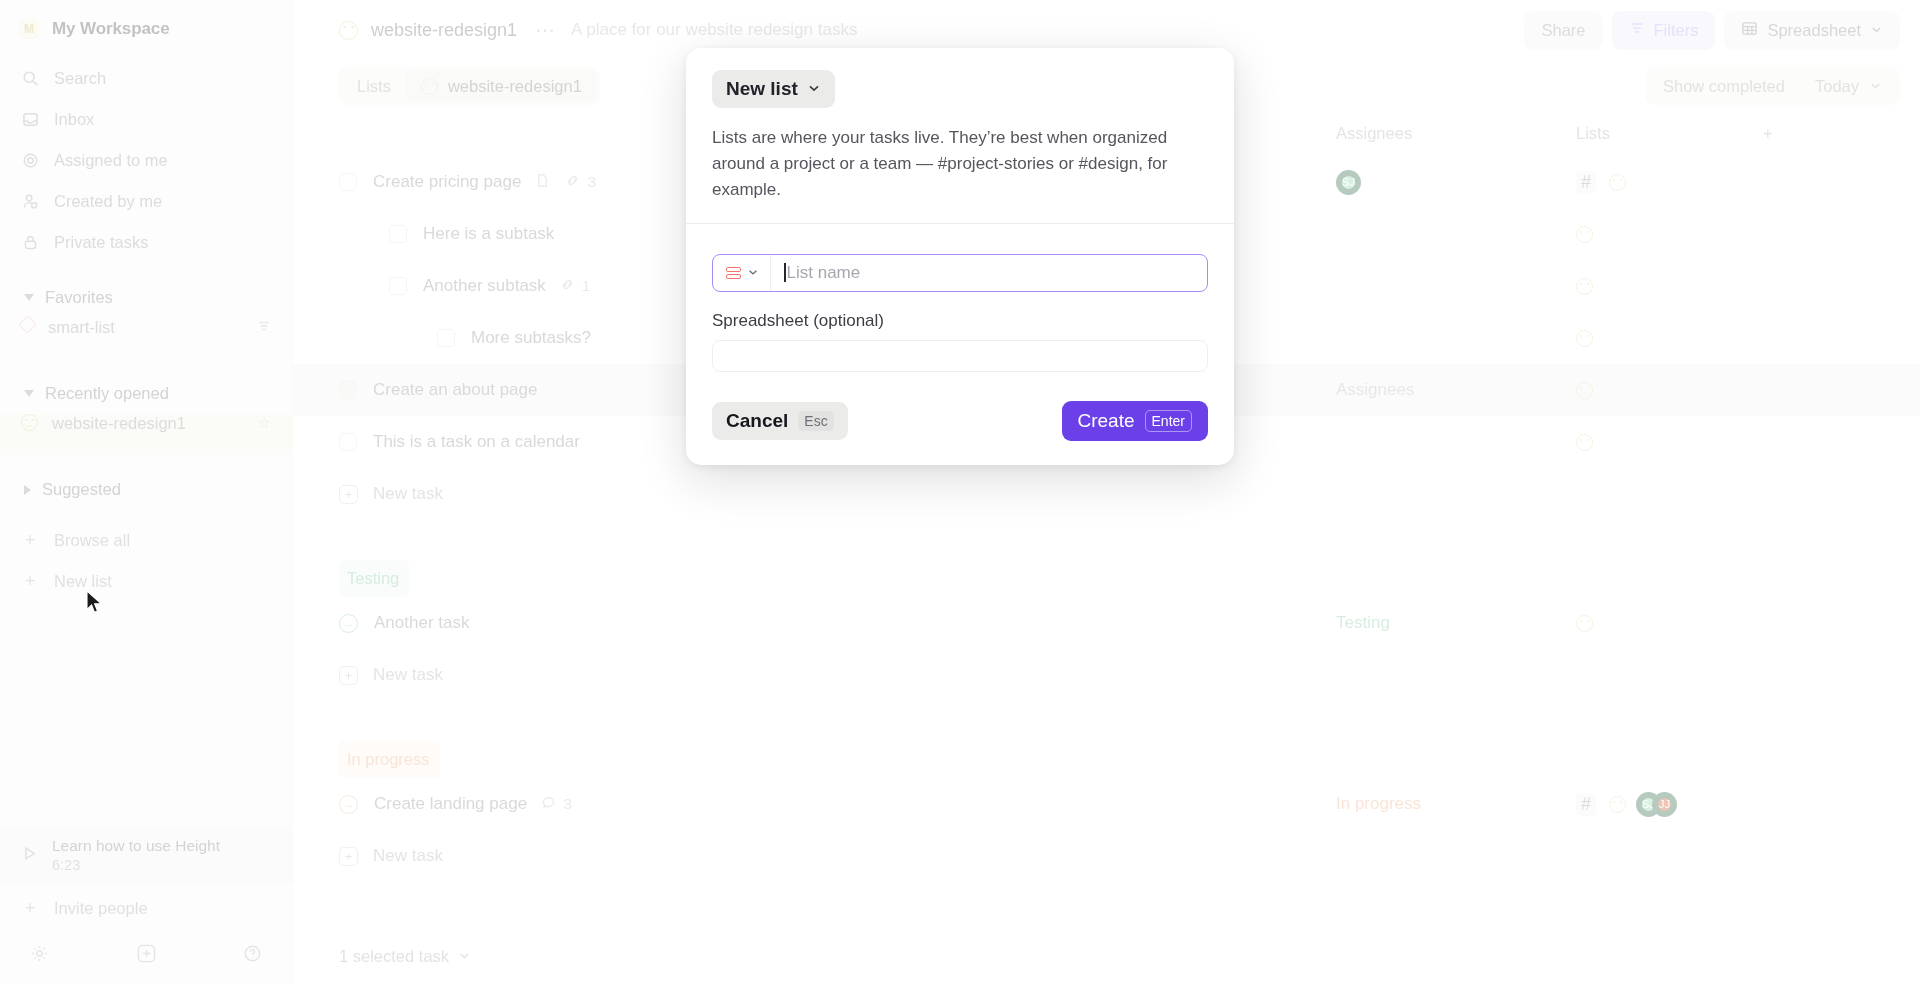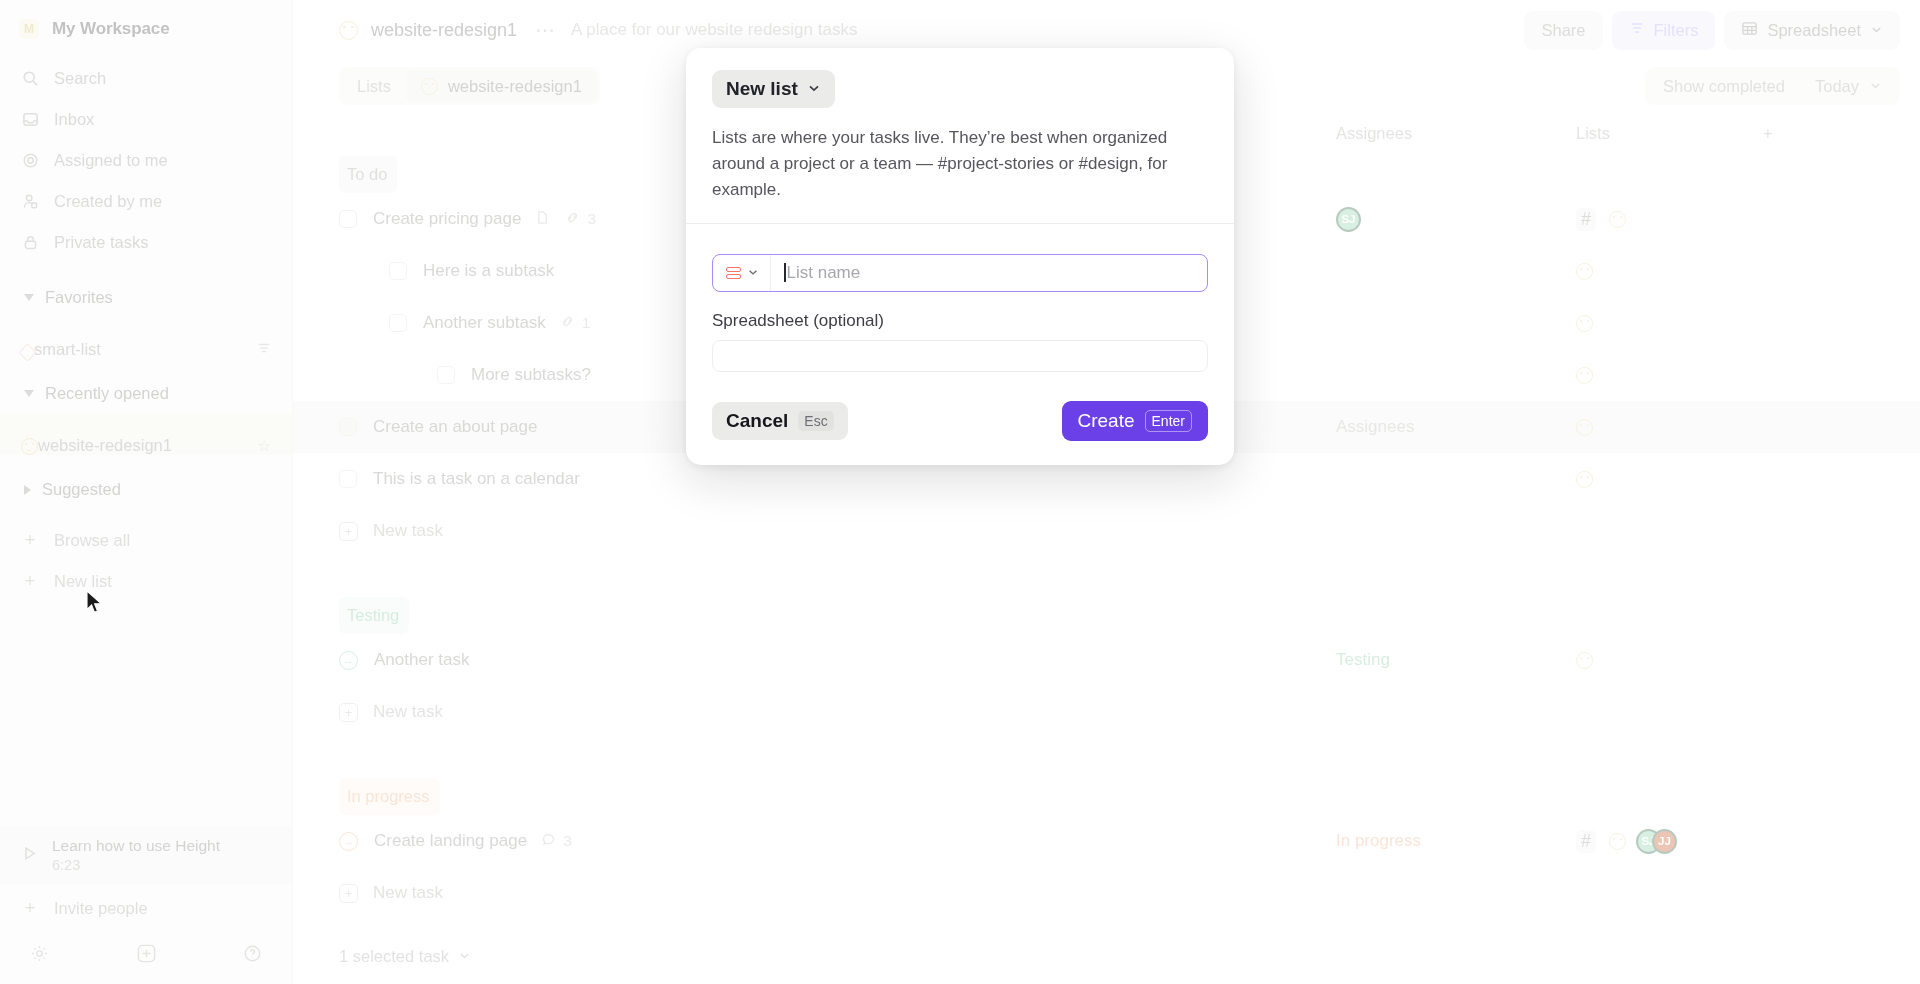--- a/index.html
+++ b/index.html
@@ -51,21 +51,21 @@
     height: 41px; padding: 0 21px;
     font-size: 16.5px; color: #6f6f6c; font-weight: 500;
   }
   .caret-d, .caret-r {
     width: 0; height: 0; margin-left: 3px;
   }
   .caret-d { border-left: 5.5px solid transparent; border-right: 5.5px solid transparent; border-top: 7px solid #8d8d8a; }
   .caret-r { border-top: 5.5px solid transparent; border-bottom: 5.5px solid transparent; border-left: 7px solid #8d8d8a; }
 
   .list-item {
-    display: flex; align-items: flex-end; 
+    display: flex; align-items: flex-start; gap: 14px;
     height: 41px; padding: 0 21px;
     font-size: 16.5px; color: #8d8d8a;
   }
   .list-item.active { background: #f5f2e6; }
   .list-item .label { flex: 1; }
   .diamond {
     width: 13px; height: 13px; border: 1.6px solid #e8b7b7;
     transform: rotate(45deg); border-radius: 2px;
   }
   .smiley {
@@ -182,23 +182,23 @@
   .rowcell { position: absolute; top: 0; height: 52px; display: flex; align-items: center; }
   .cell-assignees { left: 1043px; }
   .cell-lists { left: 1283px; gap: 13px; }
   .status-txt { font-size: 17px; }
   .st-assignees { color: #b3b3af; }
   .st-testing { color: #7cc79d; }
   .st-inprogress { color: #f0a87a; }
 
   .av {
     width: 25px; height: 25px; border-radius: 50%;
-    font-size: 11.5px; font-weight: 700; color: #fff;
+    font-size: 11.5px; font-weight: 400; color: #fff;
     display: flex; align-items: center; justify-content: center;
-    border: 2px solid #14532d;
+    border: 6px solid #14532d;
   }
   .av-green { background: #7fd1a0; }
   .av-blue { background: #c2410c; margin-left: -9px; }
   .hash { font-size: 18px; color: #8e8e8a; background: #f4f4f2; border-radius: 5px; padding: 1px 5px; }
   .sm-y {
     width: 17px; height: 17px; border-radius: 50%; border: 1.6px solid #e2d79a; position: relative;
   }
   .sm-y::before, .sm-y::after { content:""; position:absolute; top:4px; width:2.2px; height:2.2px; border-radius:50%; background:#e2d79a; }
   .sm-y::before{left:3.2px;} .sm-y::after{right:3.2px;}
 
@@ -502,21 +502,20 @@
           </span>
         </span>
       </div>
 
       <div class="colhdr">
         <span class="c col-assignees">Assignees</span>
         <span class="c col-lists">Lists</span>
         <span class="c col-plus">+</span>
       </div>
 
-      <div style="padding-left:46px"><span class="grp-title grp-todo" style="padding-left:8px;padding-right:10px">To do</span></div>
 
       <div class="trow">
         <span style="width:46px"></span>
         <span class="cbox"></span>
         <span class="tlabel">Create pricing page</span>
         <span class="meta">
           <span>
             <svg width="15" height="15" viewBox="0 0 16 16" fill="none" stroke="#bdbdb9" stroke-width="1.4">
                 <path d="M4 2h5l3 3v9H4z"></path>
               </svg>

